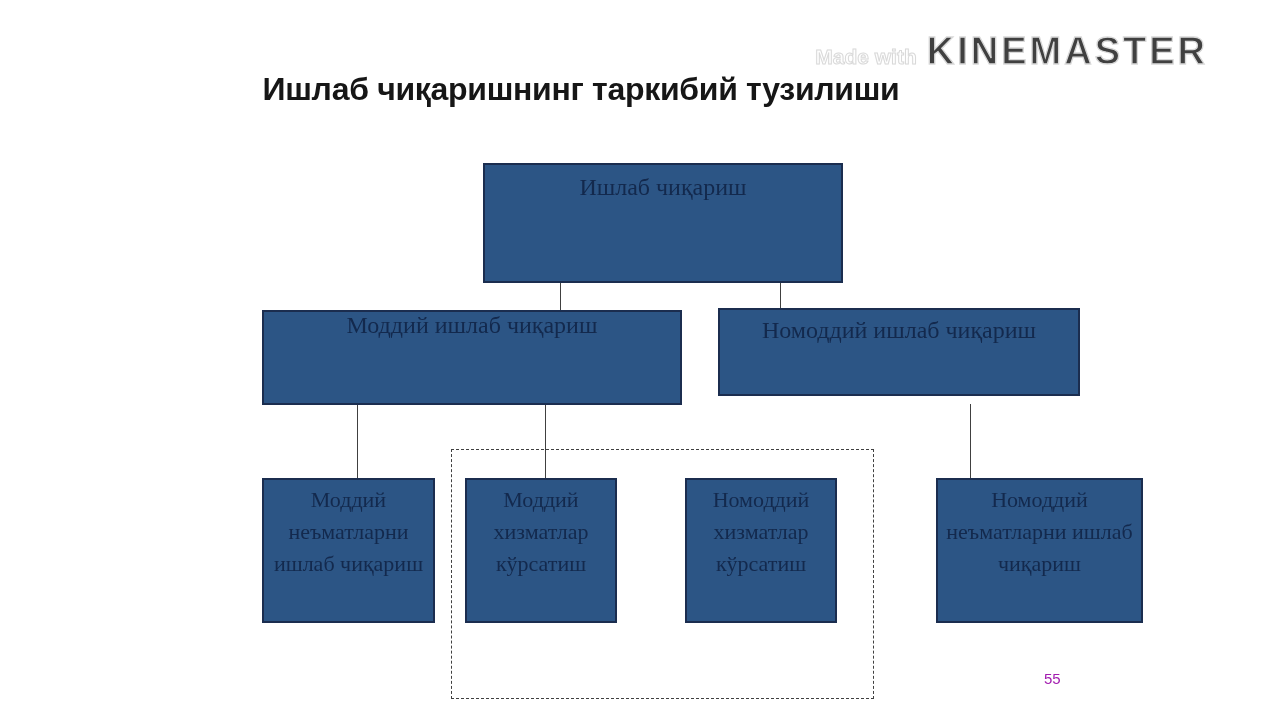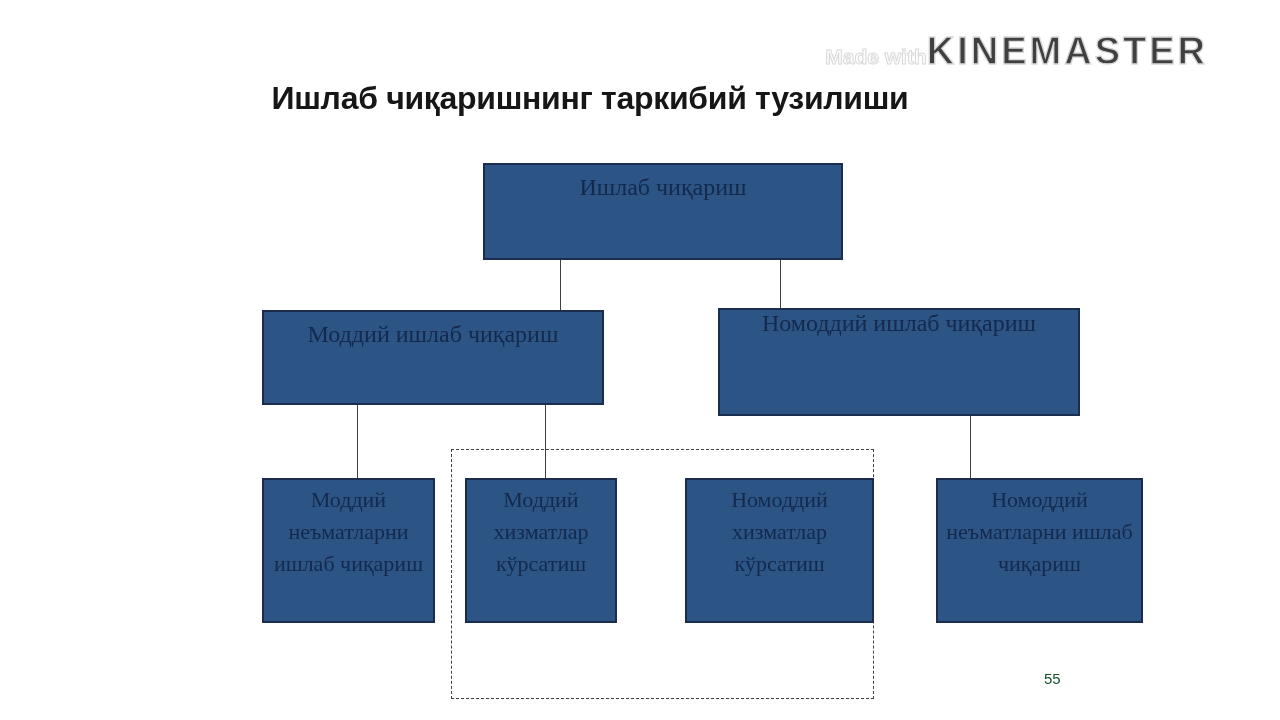--- a/index.html
+++ b/index.html
@@ -13,29 +13,29 @@
   .stage { position: absolute; inset: 0; }
 
   .slide-title {
     position: absolute;
     left: 0; top: 68px; width: 1156px;
     text-align: center;
     font-size: 32px;
     font-weight: bold;
     color: #161616;
     letter-spacing: -0.3px;
-    margin: 12px;
+    margin: 3px;
   }
 
   .watermark {
     position: absolute;
     top: 30px; right: 72px;
     display: flex;
     align-items: baseline;
-    gap: 0;
+    gap: 10px;
     pointer-events: none;
   }
   .watermark .made-with {
     font-size: 21px;
     font-weight: bold;
     color: #fefefe;
     -webkit-text-stroke: 1px #d9d9d9;
     text-shadow: 0 0 1px #e3e3e3;
   }
   .watermark .brand {
@@ -49,27 +49,27 @@
 
   .node {
     position: absolute;
     background: #2c5585;
     border: 2px solid #1b2d4f;
     box-sizing: border-box;
     color: #13294d;
     font-family: "Liberation Serif", "DejaVu Serif", serif;
     text-align: center;
   }
-  .node-root   { left: 483px; top: 163px; width: 360px; height: 97px;  font-size: 24px; padding-top: 9px; text-align: center; }
-  .node-mid-l  { left: 262px; top: 310px; width: 342px; height: 95px;  font-size: 24px; padding-top: 9px; }
-  .node-mid-r  { left: 718px; top: 308px; width: 362px; height: 108px;  font-size: 24px; padding-top: 0; }
+  .node-root   { left: 483px; top: 163px; width: 360px; height: 120px;  font-size: 24px; padding-top: 9px; text-align: center; }
+  .node-mid-l  { left: 262px; top: 310px; width: 420px; height: 95px;  font-size: 24px; }
+  .node-mid-r  { left: 718px; top: 308px; width: 362px; height: 88px;  font-size: 24px; padding-top: 7px; }
   .node-leaf   { top: 478px; height: 145px; font-size: 22px; line-height: 32px; padding-top: 4px; }
   .node-leaf-1 { left: 262px; width: 173px; }
   .node-leaf-2 { left: 465px; width: 152px; }
-  .node-leaf-3 { left: 685px; width: 189px; }
+  .node-leaf-3 { left: 685px; width: 152px; }
   .node-leaf-4 { left: 936px; width: 207px; }
 
   .vline {
     position: absolute;
     width: 1px;
     background: #404040;
   }
   .vline-1 { left: 560px; top: 260px; height: 50px; }
   .vline-2 { left: 780px; top: 260px; height: 48px; }
   .vline-3 { left: 357px; top: 405px; height: 73px; }
@@ -82,21 +82,21 @@
     width: 423px; height: 250px;
     border: 1px dashed #404040;
     box-sizing: border-box;
     background: transparent;
   }
 
   .page-number {
     position: absolute;
     left: 1044px; top: 670px;
     font-size: 15px;
-    color: #14532d;
+    color: #a21caf;
   }
 </style>
 </head>
 <body>
 
 <div class="stage">
 
   <div class="watermark">
     <span class="made-with">Made with</span>
     <span class="brand">KINEMASTER</span>

